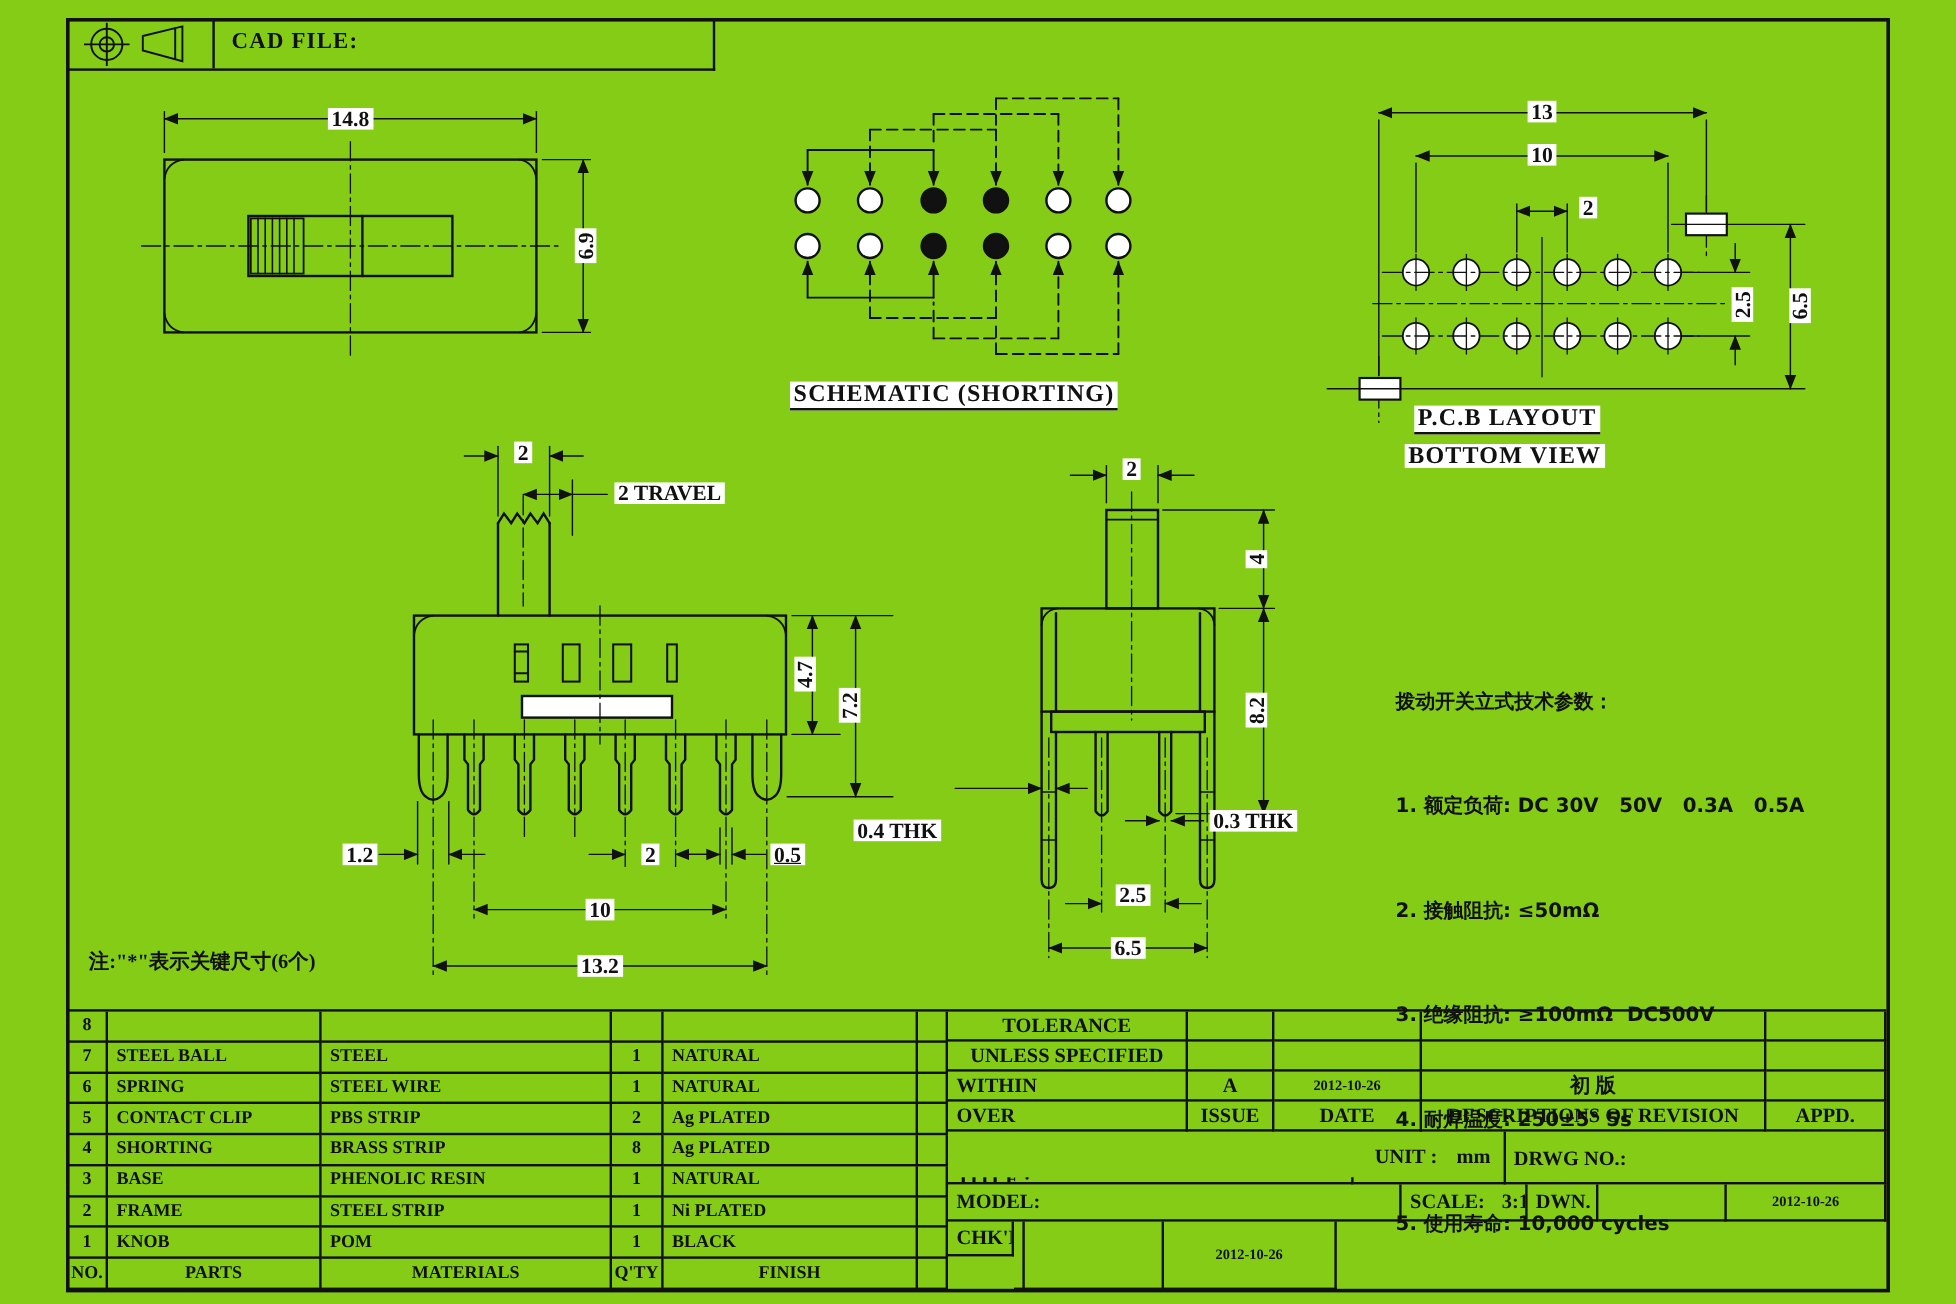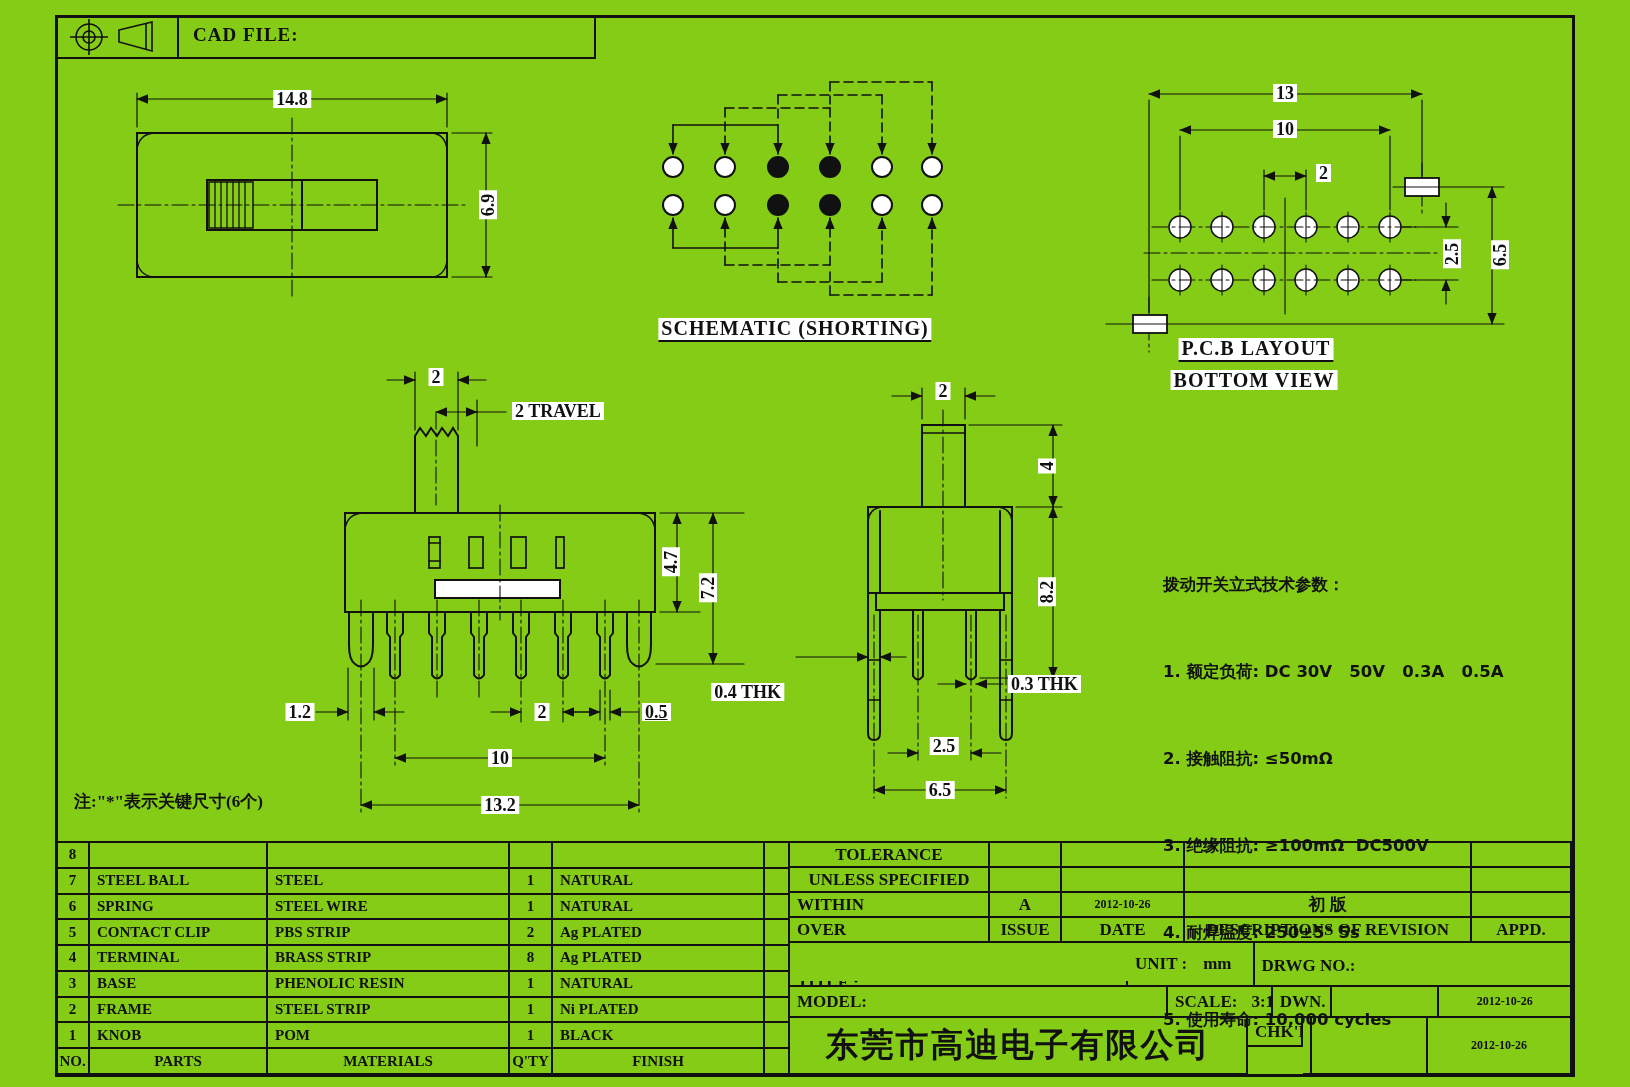--- a/index.html
+++ b/index.html
@@ -367,21 +367,21 @@
       <div class="cell padl">SPRING</div>
       <div class="cell padl">STEEL WIRE</div>
       <div class="cell ctr">1</div>
       <div class="cell padl">NATURAL</div>
       <div class="cell ctr">5</div>
       <div class="cell padl">CONTACT CLIP</div>
       <div class="cell padl">PBS STRIP</div>
       <div class="cell ctr">2</div>
       <div class="cell padl">Ag PLATED</div>
       <div class="cell ctr">4</div>
-      <div class="cell padl">TERMINAL</div>
+      <div class="cell padl">SHORTING</div>
       <div class="cell padl">BRASS STRIP</div>
       <div class="cell ctr">8</div>
       <div class="cell padl">Ag PLATED</div>
       <div class="cell ctr">3</div>
       <div class="cell padl">BASE</div>
       <div class="cell padl">PHENOLIC RESIN</div>
       <div class="cell ctr">1</div>
       <div class="cell padl">NATURAL</div>
       <div class="cell ctr">2</div>
       <div class="cell padl">FRAME</div>
@@ -433,38 +433,37 @@
         <div class="cell ctr tb">ISSUE</div>
         <div class="cell ctr tb">DATE</div>
         <div class="cell ctr tb">DESCRIPTIONS OF REVISION</div>
         <div class="cell ctr tb">APPD.</div>
       </div>
       <div id="titlearea">
         <div class="trow" style="height:44px;">
           <div class="cell padl tb" style="width:345px;margin-top:38px;">
             <span>TITLE :</span>
           </div>
-          <div class="cell padl tb" style="width:129px;">
+          <div class="cell padl tb" style="width:129px;justify-content:center;">
             <span>UNIT :</span>
             <span style="margin-left:16px;">mm</span>
           </div>
           <div class="cell padl tb" style="width:324px;align-items:flex-start;padding-top:13px;">DRWG NO.:</div>
         </div>
         <div class="trow" style="height:31px;">
           <div class="cell padl tb" style="width:410px;">MODEL:</div>
           <div class="cell padl tb" style="width:113px;">
             <span>SCALE:</span>
             <span style="margin-left:14px;">3:1</span>
           </div>
           <div class="cell padl tb" style="width:64px;">DWN.</div>
           <div class="cell" style="width:116px;"></div>
           <div class="cell ctr datecell" style="width:144px;">2012-10-26</div>
         </div>
         <div class="trow" style="height:57px;">
-          <div class="cell ctr" style="width:458px;" id="company">东莞市高迪电子有限公司</div>
           <div style="width:64px;display:flex;flex-direction:row;">
             <div class="cell padl tb" style="height:29px;">CHK'D</div>
             <div class="cell padl tb" style="flex:1;">APPD.</div>
           </div>
           <div class="cell" style="width:116px;"></div>
           <div class="cell ctr datecell" style="width:144px;">2012-10-26</div>
         </div>
       </div>
     </div>
   </div>

